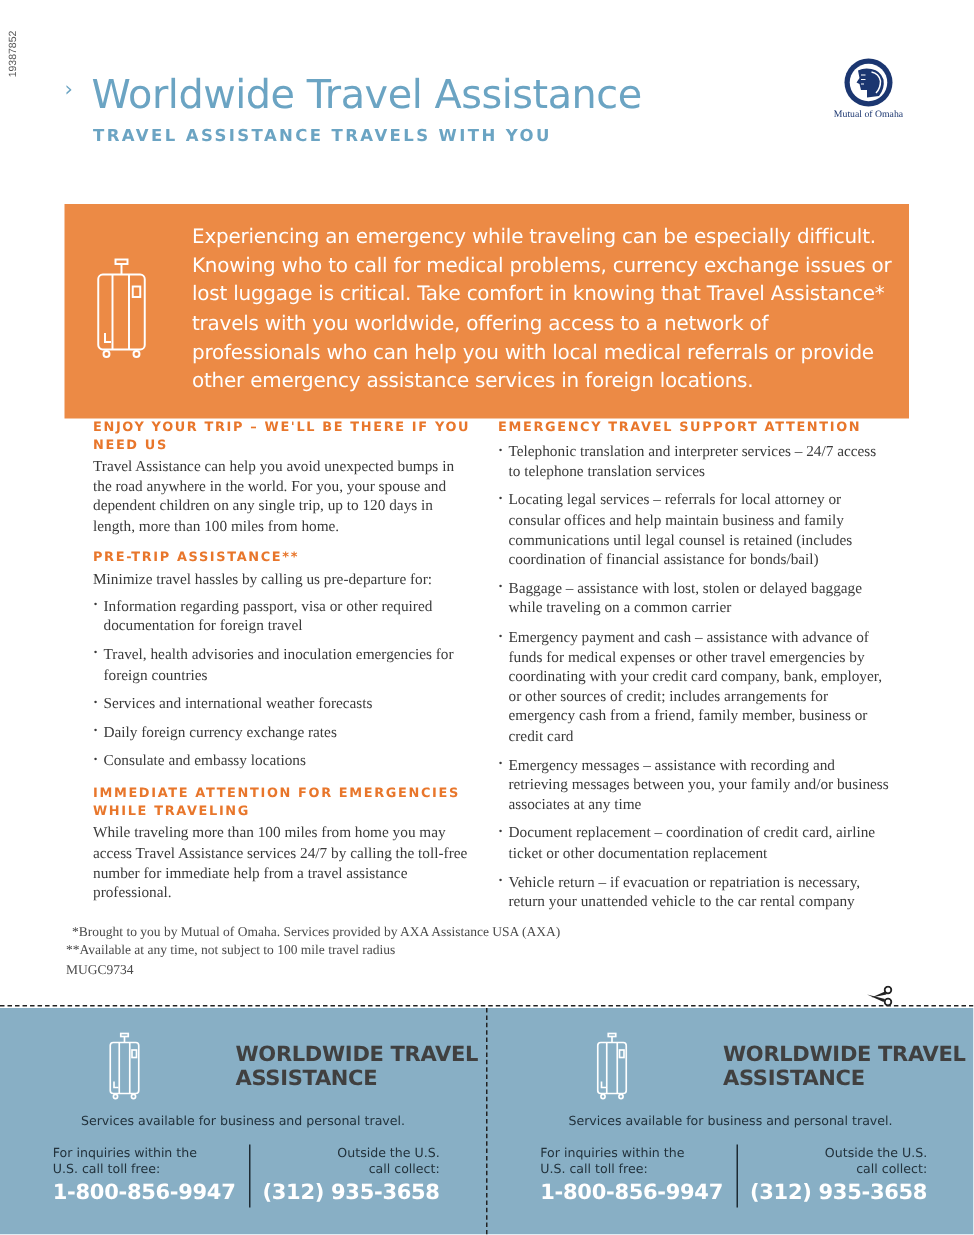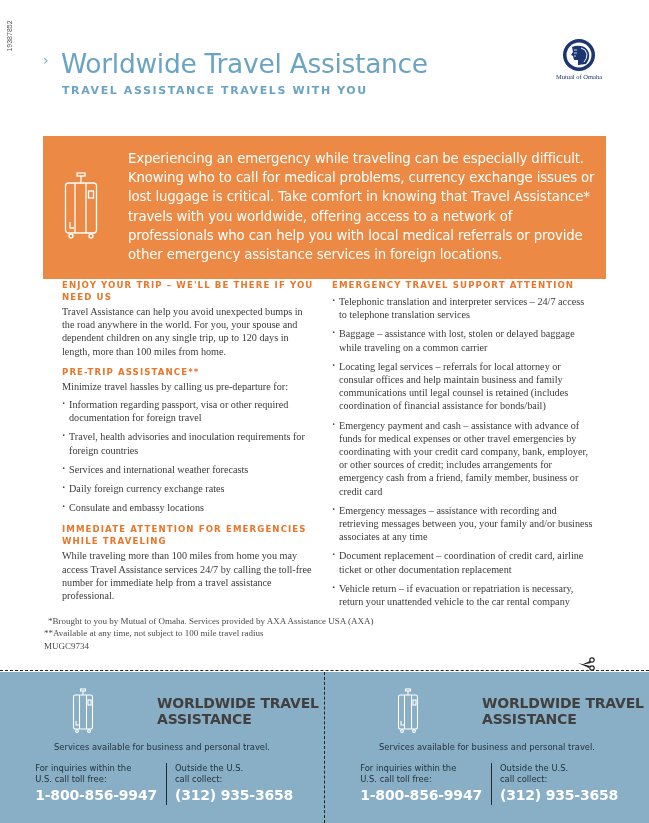--- a/index.html
+++ b/index.html
@@ -41,21 +41,21 @@
   .coupons { position: absolute; left: 0; top: 672px; width: 649px; height: 151px; background: #88afc5; }
   .cut-line-v { position: absolute; left: 324px; top: 672px; height: 151px; border-left: 1.5px dashed #222; }
 
   .coupon { position: absolute; top: 672px; width: 324px; height: 151px; color: #ffffff; }
   .coupon.c1 { left: 0; }
   .coupon.c2 { left: 325px; }
   .coupon .c-lug { position: absolute; left: 72px; top: 16px; }
   .coupon .c-title { position: absolute; left: 113px; top: 24px; font-family: "DejaVu Sans", sans-serif; font-size: 14px; font-weight: bold; line-height: 15.5px; letter-spacing: -0.2px; color: #404040; margin-left: 44px; }
   .coupon .c-tag { position: absolute; left: 0; width: 100%; top: 70px; text-align: center; font-family: "DejaVu Sans", sans-serif; font-size: 8.4px; color: #22323c; }
   .coupon .c-left { position: absolute; right: 167px; top: 91px; text-align: left; }
-  .coupon .c-right { position: absolute; left: 175px; top: 91px; text-align: left; }
+  .coupon .c-right { position: absolute; left: 175px; top: 91px; text-align: right; }
   .coupon .c-label { font-family: "DejaVu Sans", sans-serif; font-size: 8.4px; line-height: 10.5px; color: #22323c; white-space: nowrap; }
   .coupon .c-phone { font-family: "DejaVu Sans", sans-serif; font-size: 14px; font-weight: bold; color: #ffffff; margin-top: 3px; white-space: nowrap; letter-spacing: -0.2px; }
   .coupon .c-divider { position: absolute; left: 166px; top: 91px; width: 1px; height: 42px; background: #1c2a33; }
 </style>
 </head>
 <body>
 
 <div class="doc-id">
     <span>19387852</span>
   </div>
@@ -93,36 +93,36 @@
 </section>
 
 <div class="col left">
   <div class="sec-head">ENJOY YOUR TRIP – WE'LL BE THERE IF YOU NEED US</div>
   <p class="para">Travel Assistance can help you avoid unexpected bumps in the road anywhere in the world. For you, your spouse and dependent children on any single trip, up to 120 days in length, more than 100 miles from home.</p>
 
   <div class="sec-head">PRE-TRIP ASSISTANCE**</div>
   <p class="para" style="margin-bottom:5px">Minimize travel hassles by calling us pre-departure for:</p>
   <ul class="bullets">
     <li>Information regarding passport, visa or other required documentation for foreign travel</li>
-    <li>Travel, health advisories and inoculation requirements for foreign countries</li>
+    <li>Travel, health advisories and inoculation emergencies for foreign countries</li>
     <li> Services and international weather forecasts</li>
     <li>Daily foreign currency exchange rates</li>
     <li>Consulate and embassy locations</li>
   </ul>
 
   <div class="sec-head" style="margin-top:9px">IMMEDIATE ATTENTION FOR EMERGENCIES WHILE TRAVELING</div>
   <p class="para">While traveling more than 100 miles from home you may access Travel Assistance services 24/7 by calling the toll-free number for immediate help from a travel assistance professional.</p>
 </div>
 
 <div class="col right">
   <div class="sec-head" style="margin-bottom:4px">EMERGENCY TRAVEL SUPPORT ATTENTION</div>
   <ul class="bullets">
     <li>Telephonic translation and interpreter services – 24/7 access to telephone translation services</li>
+    <li>Locating legal services – referrals for local attorney or consular offices and help maintain business and family communications until legal counsel is retained (includes coordination of financial assistance for bonds/bail)</li>
     <li>Baggage – assistance with lost, stolen or delayed baggage while traveling on a common carrier</li>
-    <li>Locating legal services – referrals for local attorney or consular offices and help maintain business and family communications until legal counsel is retained (includes coordination of financial assistance for bonds/bail)</li>
     <li>Emergency payment and cash – assistance with advance of funds for medical expenses or other travel emergencies by coordinating with your credit card company, bank, employer, or other sources of credit; includes arrangements for emergency cash from a friend, family member, business or credit card</li>
     <li>Emergency messages – assistance with recording and retrieving messages between you, your family and/or business associates at any time</li>
     <li>Document replacement – coordination of credit card, airline ticket or other documentation replacement</li>
     <li>Vehicle return – if evacuation or repatriation is necessary, return your unattended vehicle to the car rental company</li>
   </ul>
 </div>
 
 <div class="footnotes">
   <div class="fn1">*Brought to you by Mutual of Omaha. Services provided by AXA Assistance USA (AXA)</div>
   <div>**Available at any time, not subject to 100 mile travel radius</div>

